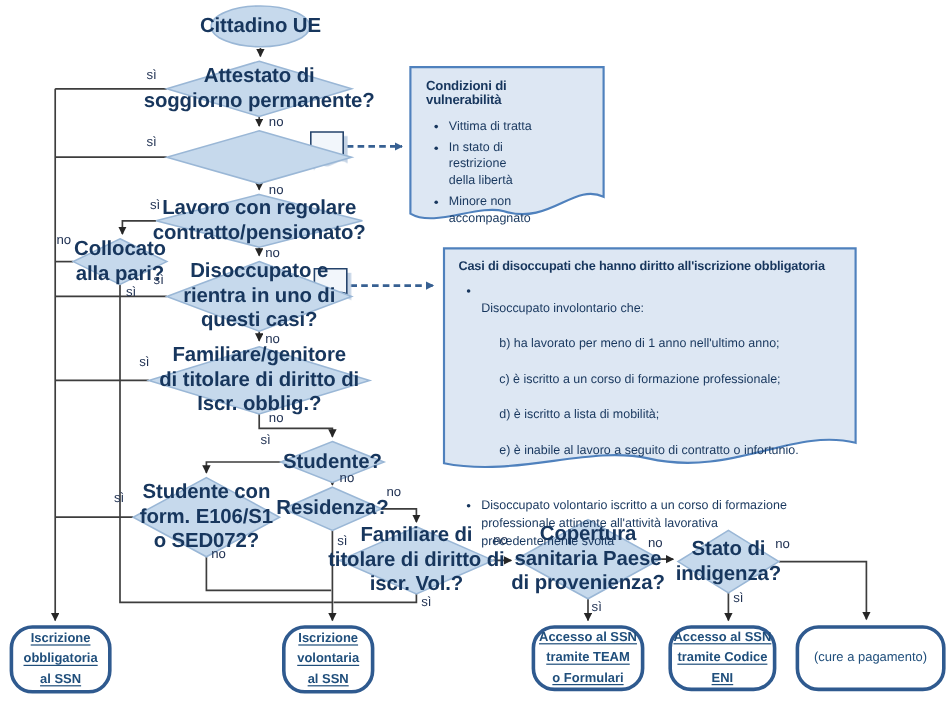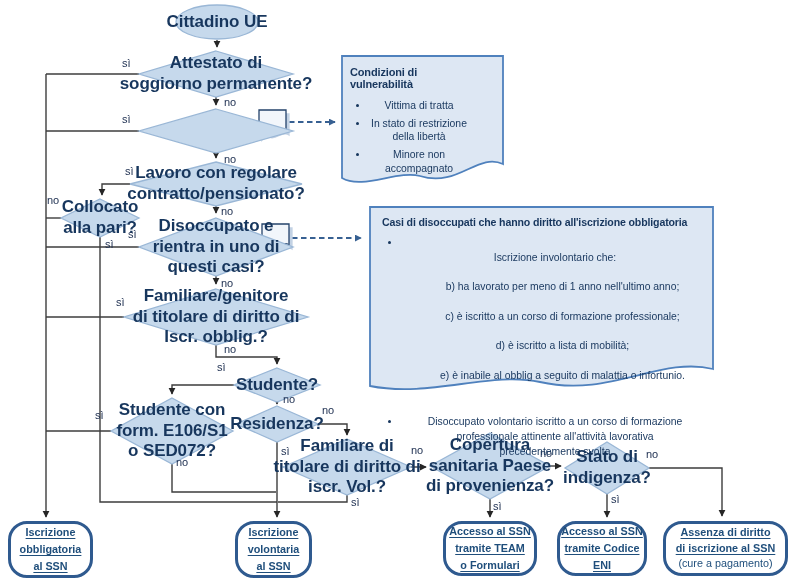--- a/index.html
+++ b/index.html
@@ -25,21 +25,21 @@
     border:3px solid #2f5a8f;border-radius:19px;
     display:flex;flex-direction:column;align-items:center;justify-content:center;
     color:#1f4e7b;font-weight:bold;font-size:10.8px;line-height:1.55;text-align:center;
   }
   .term .u{white-space:pre-line;text-decoration:underline;text-underline-offset:2px;}
   .term .plain{white-space:pre-line;text-decoration:none;font-weight:normal;}
   
   .note{position:absolute;color:#17365d;box-sizing:border-box;}
   .note .ntitle{font-weight:bold;font-size:10.6px;letter-spacing:-0.15px;}
   .note ul{margin:9px 0 0 0;padding-left:19px;}
-  .note li{font-size:10.4px;line-height:1.32;margin-bottom:4px;white-space:pre-line;text-align:center;}
+  .note li{font-size:10.4px;line-height:1.32;margin-bottom:4px;white-space:pre-line;}
   .note2 ul{margin-top:8px;}
   .note2 li{margin-bottom:2px;line-height:1.42;}
   .subitems div{font-size:10.4px;line-height:1.42;padding-left:15px;white-space:pre-line;color:#17365d;}
 </style>
 </head>
 <body>
 
 <div class="stage">
 
   <svg width="793" height="587" viewBox="0 0 793 587">
@@ -181,46 +181,44 @@
     <span class="u">Accesso al SSN
 tramite TEAM
 o Formulari</span>
   </div>
   <div class="term" style="left:557px;top:521px;width:90px;height:55px">
     <span class="u">Accesso al SSN
 tramite Codice
 ENI</span>
   </div>
   <div class="term" style="left:663px;top:521px;width:125px;height:55px;line-height:1.45">
-    <span class="u">Assenza di diritto
-di iscrizione al SSN</span>
     <span class="plain">(cure a pagamento)</span>
   </div>
 
-  <div class="note note1" style="left:342px;top:56px;width:133px;padding:10px 6px 0 8px">
+  <div class="note note1" style="left:342px;top:56px;width:133px;padding:10px 6px 0 13px">
     <div class="ntitle" style="font-size:11px">Condizioni di vulnerabilità</div>
     <ul>
       <li>Vittima di tratta</li>
       <li>In stato di restrizione
 della libertà</li>
       <li>Minore non
 accompagnato</li>
     </ul>
   </div>
 
   <div class="note note2" style="left:370px;top:207px;width:343px;padding:9px 4px 0 12px">
     <div class="ntitle">Casi di disoccupati che hanno diritto all'iscrizione  obbligatoria</div>
     <ul>
       <li>
-        <span>Iscrizione involontario che:</span>
+        <span>Disoccupato involontario che:</span>
         <div class="subitems">
           <div>b)   ha lavorato per meno  di 1 anno nell'ultimo anno;</div>
           <div>c)   è iscritto a un corso di formazione professionale;</div>
           <div>d)   è iscritto a lista di mobilità;</div>
-          <div>e)   è inabile al obblig a seguito di malattia o infortunio.</div>
+          <div>e)   è inabile al lavoro a seguito di contratto o infortunio.</div>
         </div>
       </li>
       <li>Disoccupato volontario iscritto a un corso di formazione
 professionale attinente all'attività lavorativa
 precedentemente  svolta</li>
     </ul>
   </div>
 
 </div>
 

